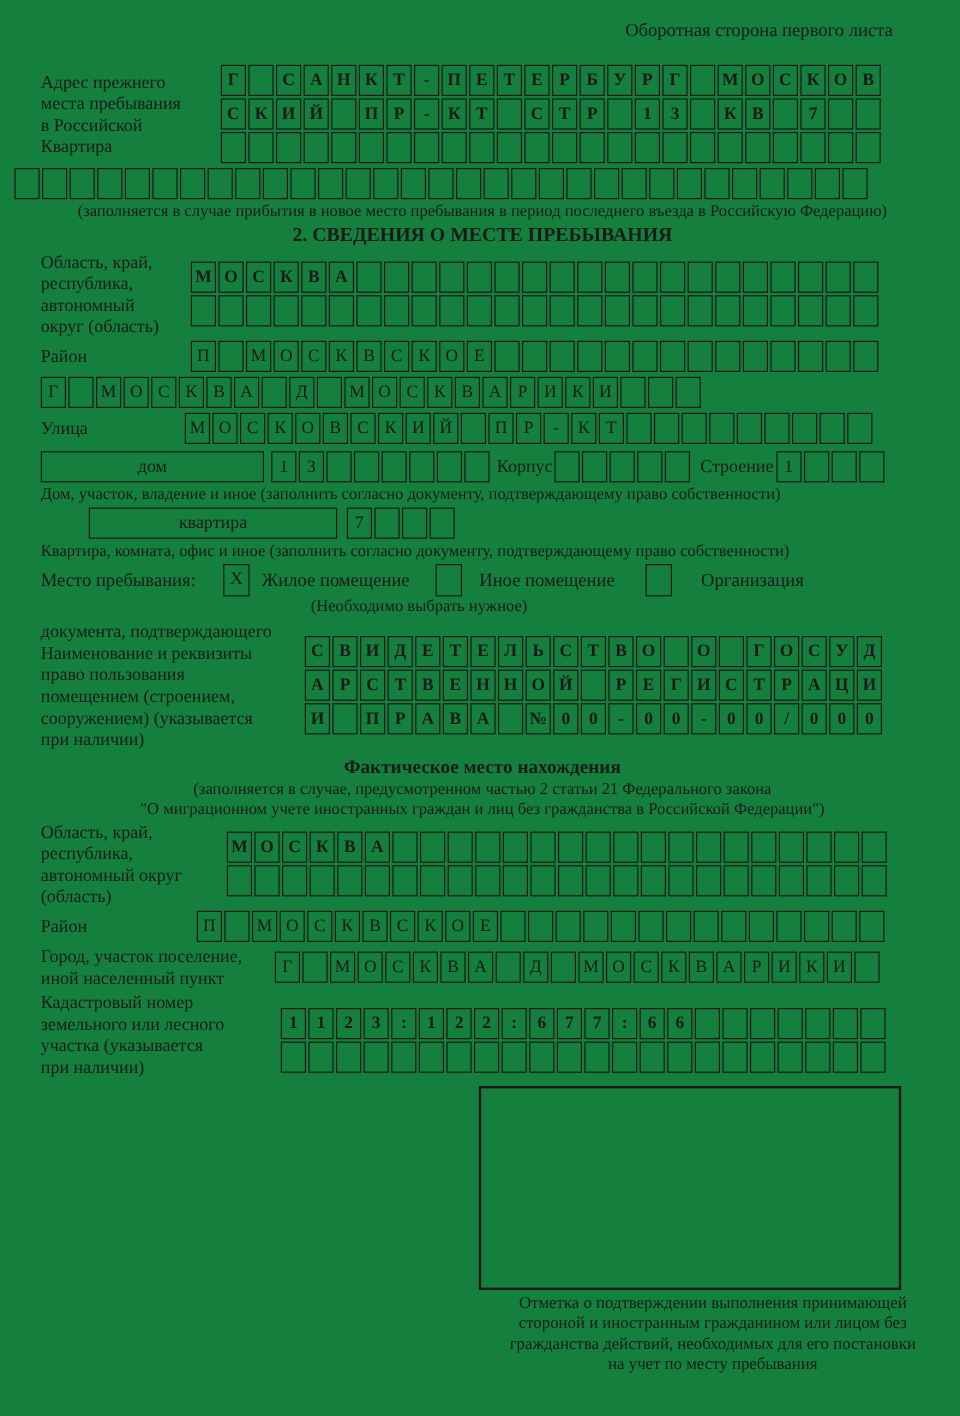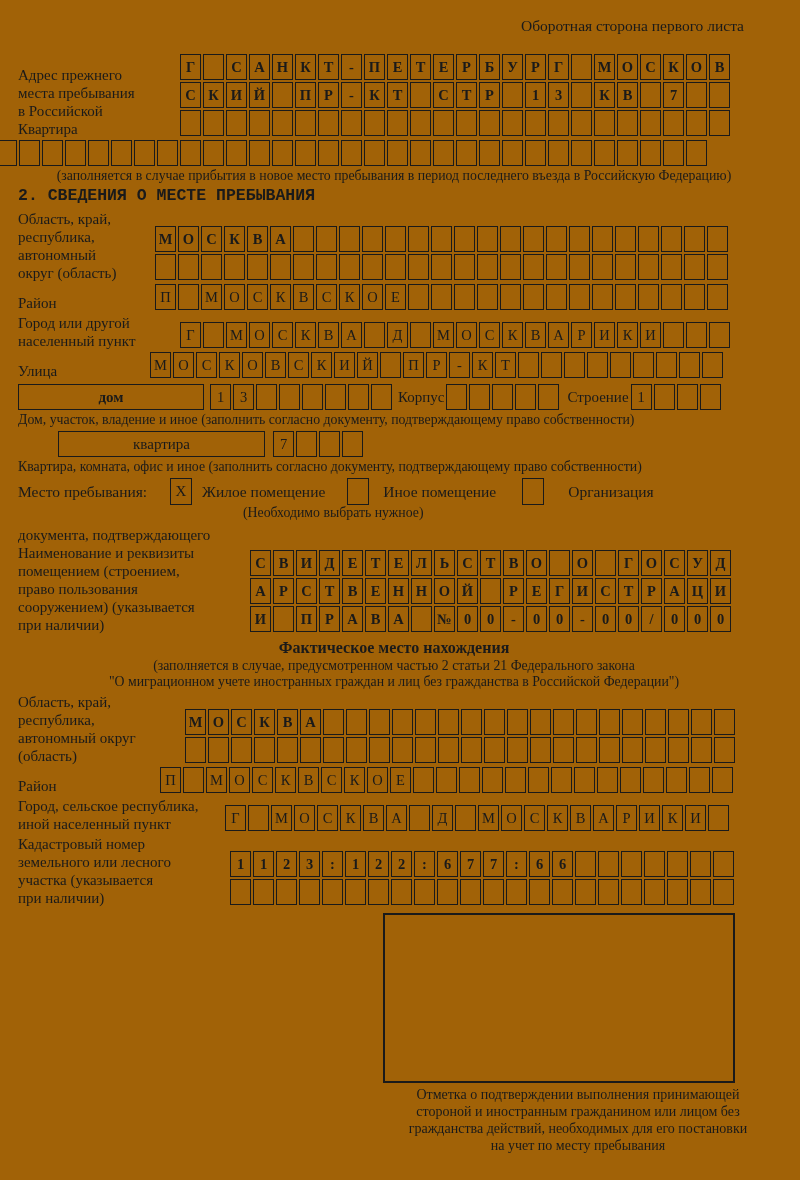--- a/index.html
+++ b/index.html
@@ -1,37 +1,37 @@
 <!DOCTYPE html>
 <html><head>
 <meta charset="utf-8">
 <style>
   html,body{margin:0;padding:0;background:#fff;}
   .page{
     position:relative;width:800px;height:1180px;box-sizing:border-box;
-    padding:16px 30px 0 18px;background:#a16207;color:#1a1a1a;
+    padding:16px 30px 0 34px;background:#15803d;color:#1a1a1a;
     font-family:"Liberation Serif","DejaVu Serif",serif;overflow:hidden;
   }
   .hdr{text-align:right;font-size:15.5px;line-height:20px;padding-right:26px;}
-  .field{display:flex;align-items:flex-end;gap:12px;}
+  .field{display:flex;align-items:center;}
   .flabel{font-size:15px;line-height:18px;flex-shrink:0;}
   .flabel .ln{display:block;}
   .w120{width:120px}.w125{width:125px}.w130{width:130px}.w150{width:150px}
   .w155{width:155px}.w195{width:195px}.w200{width:200px}.w220{width:220px}
   .cellcol{display:block;font-weight:bold;}
   .cellrow{white-space:nowrap;height:27px;margin-bottom:1px;}
   .cell{
     display:inline-block;width:19px;height:24px;border:1.5px solid #1a1a1a;
     margin-right:2px;text-align:center;font-size:14.5px;line-height:24px;
     vertical-align:top;
   }
   .fullrow{margin-left:-22px;margin-top:2px;}
   .note{font-size:13.8px;line-height:16px;}
   .c{text-align:center;}
-  .h2{font-weight:bold;font-size:16.5px;text-align:left;line-height:20px;margin-top:2px;font-family:Liberation Mono, monospace;}
+  .h2{font-weight:bold;font-size:16.5px;text-align:center;line-height:20px;margin-top:2px;}
   .h3{font-weight:bold;font-size:16px;text-align:center;line-height:20px;margin-top:4px;}
   .inlrow{display:flex;align-items:flex-start;}
   .namebox{
     border:1.5px solid #1a1a1a;height:24px;line-height:24px;text-align:center;
     font-size:15px;flex-shrink:0;
   }
   .ilabel{font-size:15px;line-height:27px;white-space:nowrap;}
   .cbox{
     display:inline-block;width:20px;height:25px;border:1.5px solid #1a1a1a;
     text-align:center;font-size:15px;line-height:25px;vertical-align:top;flex-shrink:0;
@@ -82,34 +82,30 @@
       <div class="cellrow"><span class="cell"></span><span class="cell"></span><span class="cell"></span><span class="cell"></span><span class="cell"></span><span class="cell"></span><span class="cell"></span><span class="cell"></span><span class="cell"></span><span class="cell"></span><span class="cell"></span><span class="cell"></span><span class="cell"></span><span class="cell"></span><span class="cell"></span><span class="cell"></span><span class="cell"></span><span class="cell"></span><span class="cell"></span><span class="cell"></span><span class="cell"></span><span class="cell"></span><span class="cell"></span><span class="cell"></span><span class="cell"></span></div>
     </div>
   </div>
 
   <div class="field mt2">
     <div class="flabel w125">Район</div>
     <div class="cellrow"><span class="cell">П</span><span class="cell"></span><span class="cell">М</span><span class="cell">О</span><span class="cell">С</span><span class="cell">К</span><span class="cell">В</span><span class="cell">С</span><span class="cell">К</span><span class="cell">О</span><span class="cell">Е</span><span class="cell"></span><span class="cell"></span><span class="cell"></span><span class="cell"></span><span class="cell"></span><span class="cell"></span><span class="cell"></span><span class="cell"></span><span class="cell"></span><span class="cell"></span><span class="cell"></span><span class="cell"></span><span class="cell"></span><span class="cell"></span></div>
   </div>
 
   <div class="field mt2">
-    <div class="flabel w150">
-      <span class="ln">Город или другой</span>
-      <span class="ln">населенный пункт</span>
-    </div>
     <div class="cellrow"><span class="cell">Г</span><span class="cell"></span><span class="cell">М</span><span class="cell">О</span><span class="cell">С</span><span class="cell">К</span><span class="cell">В</span><span class="cell">А</span><span class="cell"></span><span class="cell">Д</span><span class="cell"></span><span class="cell">М</span><span class="cell">О</span><span class="cell">С</span><span class="cell">К</span><span class="cell">В</span><span class="cell">А</span><span class="cell">Р</span><span class="cell">И</span><span class="cell">К</span><span class="cell">И</span><span class="cell"></span><span class="cell"></span><span class="cell"></span></div>
   </div>
 
   <div class="field mt2">
     <div class="flabel w120">Улица</div>
     <div class="cellrow"><span class="cell">М</span><span class="cell">О</span><span class="cell">С</span><span class="cell">К</span><span class="cell">О</span><span class="cell">В</span><span class="cell">С</span><span class="cell">К</span><span class="cell">И</span><span class="cell">Й</span><span class="cell"></span><span class="cell">П</span><span class="cell">Р</span><span class="cell">-</span><span class="cell">К</span><span class="cell">Т</span><span class="cell"></span><span class="cell"></span><span class="cell"></span><span class="cell"></span><span class="cell"></span><span class="cell"></span><span class="cell"></span><span class="cell"></span><span class="cell"></span></div>
   </div>
 
   <div class="inlrow mt4">
-    <div class="namebox gap6" style="width:184px;font-weight:bold;">дом</div>
+    <div class="namebox gap6" style="width:184px;">дом</div>
     <div class="cellrow gap4"><span class="cell">1</span><span class="cell">3</span><span class="cell"></span><span class="cell"></span><span class="cell"></span><span class="cell"></span><span class="cell"></span><span class="cell"></span></div>
     <span class="ilabel gap2">Корпус</span>
     <div class="cellrow gap6"><span class="cell"></span><span class="cell"></span><span class="cell"></span><span class="cell"></span><span class="cell"></span></div>
     <span class="ilabel gap2">Строение</span>
     <div class="cellrow"><span class="cell">1</span><span class="cell"></span><span class="cell"></span><span class="cell"></span></div>
   </div>
   <div class="note">Дом, участок, владение и иное (заполнить согласно документу, подтверждающему право собственности)</div>
 
   <div class="inlrow mt3">
     <div class="namebox gap8" style="width:205px;margin-left:40px;">квартира</div>
@@ -125,22 +121,22 @@
     <span style="margin-left:14px;margin-right:26px;">Иное помещение</span>
     <span class="cbox"></span>
     <span style="margin-left:24px;">Организация</span>
   </div>
   <div class="note" style="margin-left:225px;">(Необходимо выбрать нужное)</div>
 
   <div class="field mt5">
     <div class="flabel w220">
       <span class="ln">документа, подтверждающего</span>
       <span class="ln">Наименование и реквизиты</span>
+      <span class="ln">право пользования</span>
       <span class="ln">помещением (строением,</span>
-      <span class="ln">право пользования</span>
       <span class="ln">сооружением) (указывается</span>
       <span class="ln">при наличии)</span>
     </div>
     <div class="cellcol">
       <div class="cellrow"><span class="cell">С</span><span class="cell">В</span><span class="cell">И</span><span class="cell">Д</span><span class="cell">Е</span><span class="cell">Т</span><span class="cell">Е</span><span class="cell">Л</span><span class="cell">Ь</span><span class="cell">С</span><span class="cell">Т</span><span class="cell">В</span><span class="cell">О</span><span class="cell"></span><span class="cell">О</span><span class="cell"></span><span class="cell">Г</span><span class="cell">О</span><span class="cell">С</span><span class="cell">У</span><span class="cell">Д</span></div>
       <div class="cellrow"><span class="cell">А</span><span class="cell">Р</span><span class="cell">С</span><span class="cell">Т</span><span class="cell">В</span><span class="cell">Е</span><span class="cell">Н</span><span class="cell">Н</span><span class="cell">О</span><span class="cell">Й</span><span class="cell"></span><span class="cell">Р</span><span class="cell">Е</span><span class="cell">Г</span><span class="cell">И</span><span class="cell">С</span><span class="cell">Т</span><span class="cell">Р</span><span class="cell">А</span><span class="cell">Ц</span><span class="cell">И</span></div>
       <div class="cellrow"><span class="cell">И</span><span class="cell"></span><span class="cell">П</span><span class="cell">Р</span><span class="cell">А</span><span class="cell">В</span><span class="cell">А</span><span class="cell"></span><span class="cell">№</span><span class="cell">0</span><span class="cell">0</span><span class="cell">-</span><span class="cell">0</span><span class="cell">0</span><span class="cell">-</span><span class="cell">0</span><span class="cell">0</span><span class="cell">/</span><span class="cell">0</span><span class="cell">0</span><span class="cell">0</span></div>
     </div>
   </div>
 
@@ -161,21 +157,21 @@
     </div>
   </div>
 
   <div class="field mt2">
     <div class="flabel w130">Район</div>
     <div class="cellrow"><span class="cell">П</span><span class="cell"></span><span class="cell">М</span><span class="cell">О</span><span class="cell">С</span><span class="cell">К</span><span class="cell">В</span><span class="cell">С</span><span class="cell">К</span><span class="cell">О</span><span class="cell">Е</span><span class="cell"></span><span class="cell"></span><span class="cell"></span><span class="cell"></span><span class="cell"></span><span class="cell"></span><span class="cell"></span><span class="cell"></span><span class="cell"></span><span class="cell"></span><span class="cell"></span><span class="cell"></span><span class="cell"></span><span class="cell"></span></div>
   </div>
 
   <div class="field mt2">
     <div class="flabel w195">
-      <span class="ln">Город, сельское республика,</span>
+      <span class="ln">Город, участок поселение,</span>
       <span class="ln">иной населенный пункт</span>
     </div>
     <div class="cellrow"><span class="cell">Г</span><span class="cell"></span><span class="cell">М</span><span class="cell">О</span><span class="cell">С</span><span class="cell">К</span><span class="cell">В</span><span class="cell">А</span><span class="cell"></span><span class="cell">Д</span><span class="cell"></span><span class="cell">М</span><span class="cell">О</span><span class="cell">С</span><span class="cell">К</span><span class="cell">В</span><span class="cell">А</span><span class="cell">Р</span><span class="cell">И</span><span class="cell">К</span><span class="cell">И</span><span class="cell"></span></div>
   </div>
 
   <div class="field mt2">
     <div class="flabel w200">
       <span class="ln">Кадастровый номер</span>
       <span class="ln">земельного или лесного</span>
       <span class="ln">участка (указывается</span>

